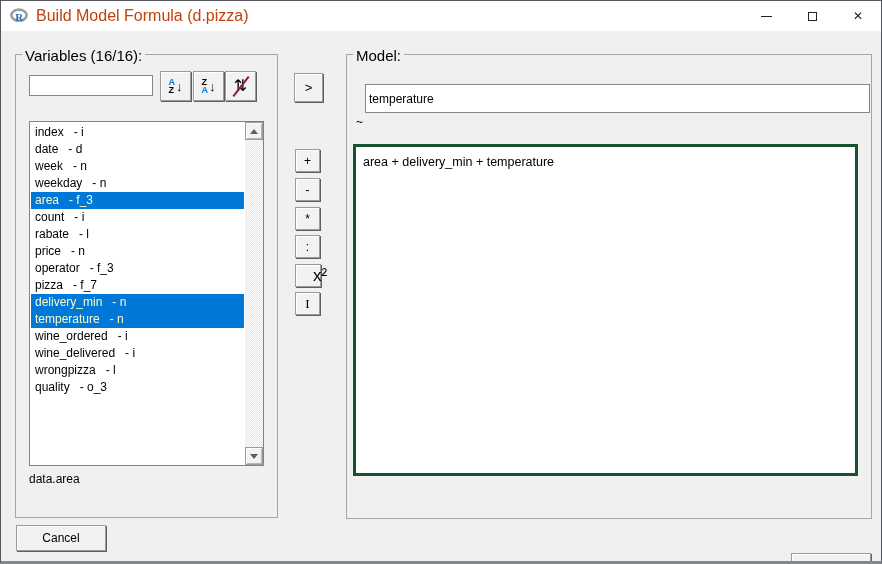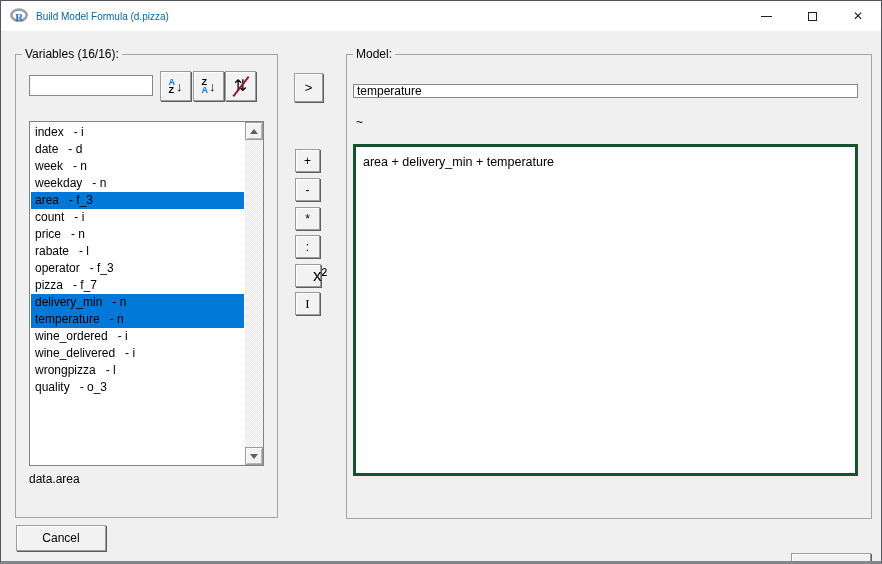--- a/index.html
+++ b/index.html
@@ -7,38 +7,38 @@
   #window {
     position:relative; width:882px; height:564px;
     background:#f0f0f0;
     border:1px solid #54575d; border-bottom:3px solid #83878c;
     font-family:"Liberation Sans", sans-serif; font-size:12px; color:#000;
     cursor:default; overflow:hidden;
   }
   
   .titlebar { position:absolute; top:0; left:0; right:0; height:30px; background:#ffffff; display:flex; align-items:center; }
   .app-icon { width:18px; height:18px; margin-left:9px; flex:0 0 auto; }
-  .title-text { margin-left:8px; font-size:10px; color:#0369a1; }
+  .title-text { margin-left:8px; font-size:16px; color:#c2410c; }
   .win-controls { position:absolute; top:0; right:0; height:30px; display:flex; }
   .win-btn { width:46px; height:30px; display:flex; align-items:center; justify-content:center; background:#fff; }
   .min-glyph { width:11px; height:1px; background:#222; }
   .max-glyph { width:9px; height:9px; border:1px solid #222; background:transparent; }
   .close-glyph { font-size:12px; color:#222; line-height:1; }
   
   .groupbox { position:absolute; border:1px solid #a5a5a5; }
-  .groupbox-label { position:absolute; top:-8px; left:6px; background:#f0f0f0; padding:0 3px; font-size:12px; white-space:nowrap; }
+  .groupbox-label { position:absolute; top:-8px; left:6px; background:#f0f0f0; padding:0 3px; font-size:15px; white-space:nowrap; }
   #gb-vars  { left:14px;  top:53px; width:263px; height:464px; }
   #gb-model { left:345px; top:53px; width:526px; height:465px; }
   
   .entry {
     position:absolute; background:#fff; border:1px solid #83878e;
     font-family:"Liberation Sans", sans-serif; font-size:12px; padding:2px 3px; color:#000; outline:none;
   }
   #filter-input   { left:28px;  top:74px;  width:124px; height:21px; }
-  #response-input { left:352px; top:83px;  width:505px; height:14px; }
+  #response-input { left:364px; top:83px;  width:505px; height:29px; }
   #formula-area   {
     position:absolute; left:352px; top:143px; width:505px; height:332px;
     background:#fff; border:3px solid #14532d; resize:none; overflow:hidden;
     font-family:"Liberation Sans", sans-serif; font-size:12.5px; padding:8px 7px; outline:none;
   }
   .tilde { position:absolute; left:355px; top:114px; font-size:12px; }
   
   .btn3d {
     position:absolute; background:#f2f2f2;
     border:1px solid #9b9b9b;
@@ -59,21 +59,21 @@
   #btn-plus  { top:148px; }
   #btn-minus { top:177px; }
   #btn-times { top:206px; }
   #btn-colon { top:234px; }
   #btn-sq    { top:263px; font-size:17px;padding-left:24px; }
   #btn-id    { top:291px; font-family:"Liberation Serif", serif; font-size:13px; }
   
   #listbox { position:absolute; left:28px; top:120px; width:235px; height:345px; background:#fff; border:1px solid #828282; }
   .rows { position:absolute; left:1px; top:2px; right:19px; }
   .row { height:17px; line-height:17px; padding-left:4px; white-space:pre; font-size:12px; overflow:hidden; }
-  .row.sel { background:#0078d7; color:#000000; }
+  .row.sel { background:#0078d7; color:#fef9c3; }
   
   .vscroll { position:absolute; top:0; right:0; bottom:0; width:18px; }
   .scroll-trough {
     position:absolute; left:0; right:0; top:0; bottom:0;
     background-color:#e7e7e7;
     background-image:linear-gradient(45deg,#fdfdfd 25%,transparent 25%,transparent 75%,#fdfdfd 75%),
                      linear-gradient(45deg,#fdfdfd 25%,transparent 25%,transparent 75%,#fdfdfd 75%);
     background-size:2px 2px; background-position:0 0,1px 1px;
   }
   .scroll-btn {
@@ -142,22 +142,22 @@
   </div>
 
   <div id="listbox">
     <div class="rows">
       <div class="row">index   - i</div>
       <div class="row">date   - d</div>
       <div class="row">week   - n</div>
       <div class="row">weekday   - n</div>
       <div class="row sel">area   - f_3</div>
       <div class="row">count   - i</div>
+      <div class="row">rabate   - l</div>
       <div class="row">price   - n</div>
-      <div class="row">rabate   - l</div>
       <div class="row">operator   - f_3</div>
       <div class="row">pizza   - f_7</div>
       <div class="row sel">delivery_min   - n</div>
       <div class="row sel">temperature   - n</div>
       <div class="row">wine_ordered   - i</div>
       <div class="row">wine_delivered   - i</div>
       <div class="row">wrongpizza   - l</div>
       <div class="row">quality   - o_3</div>
     </div>
     <div class="vscroll">

